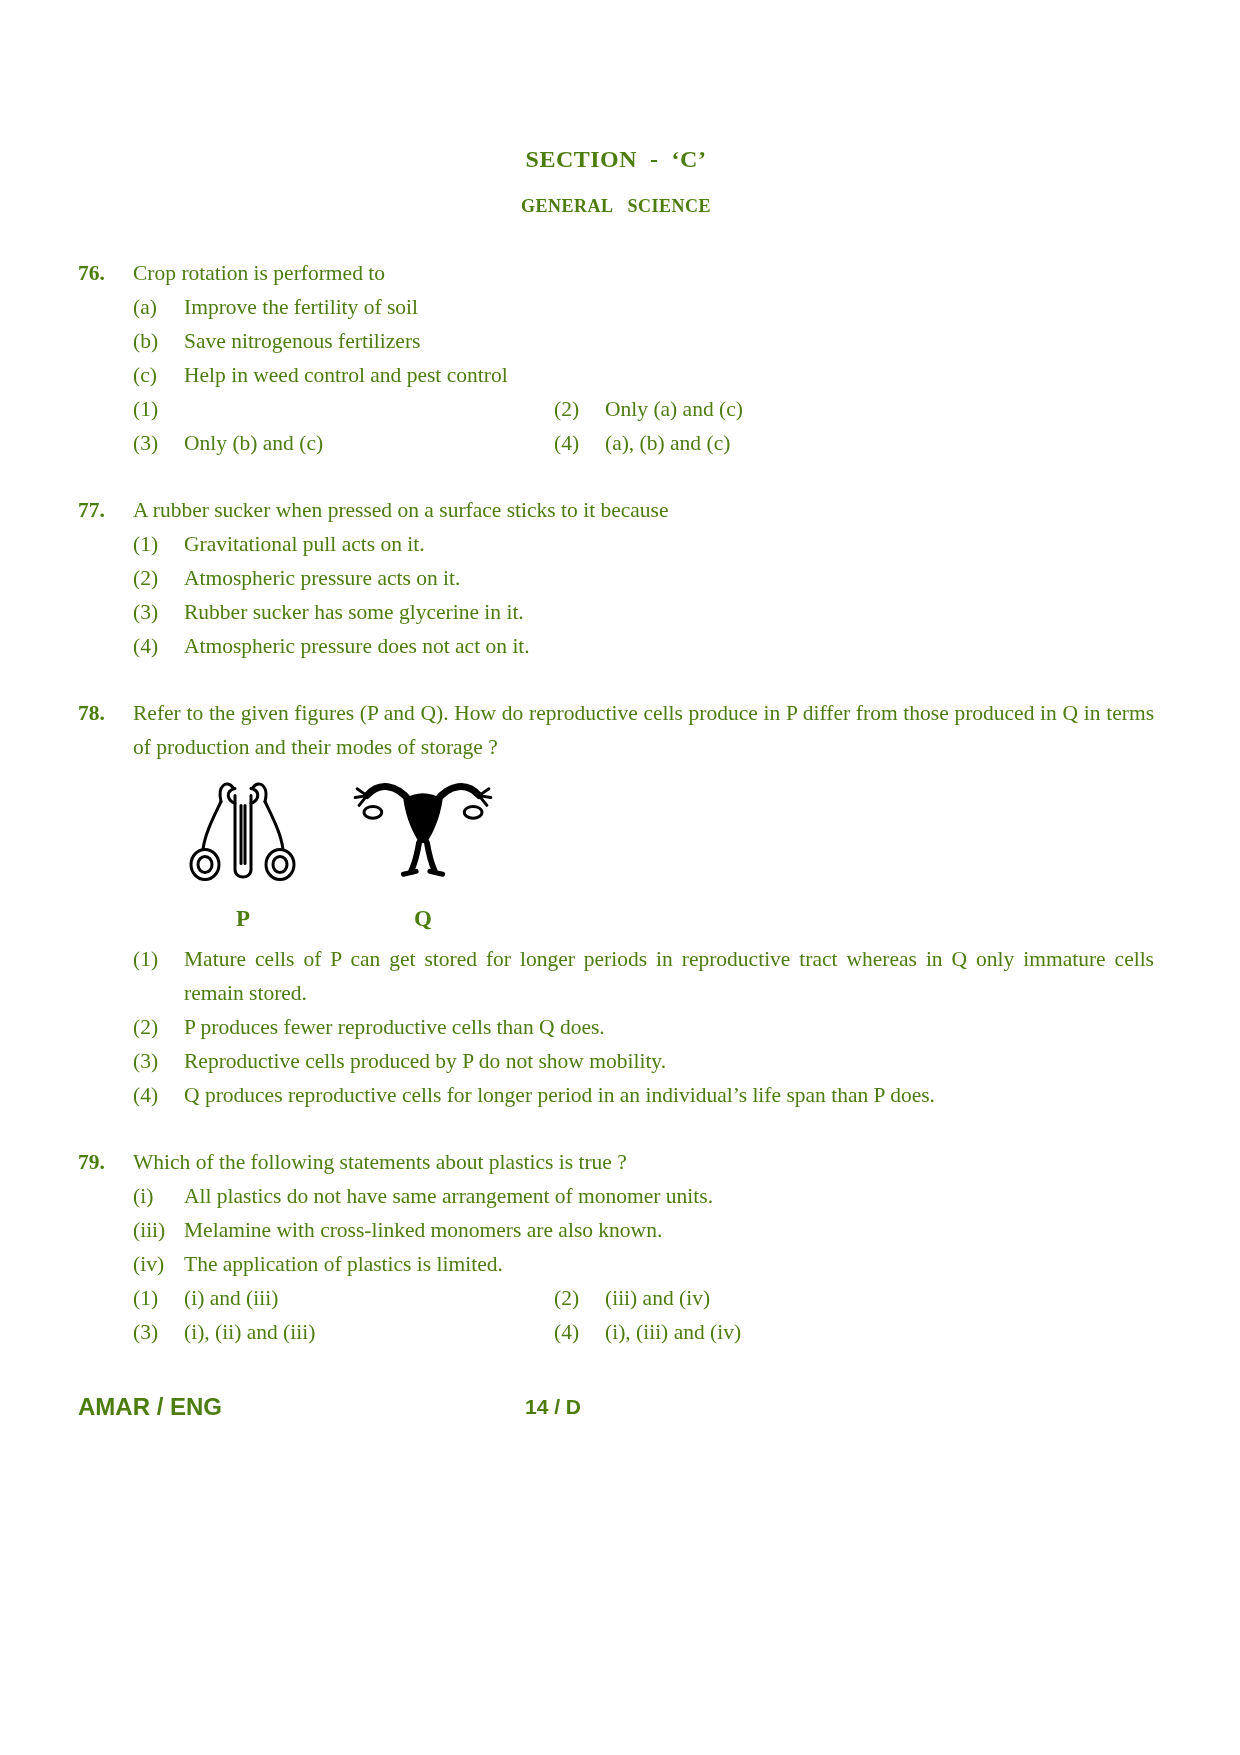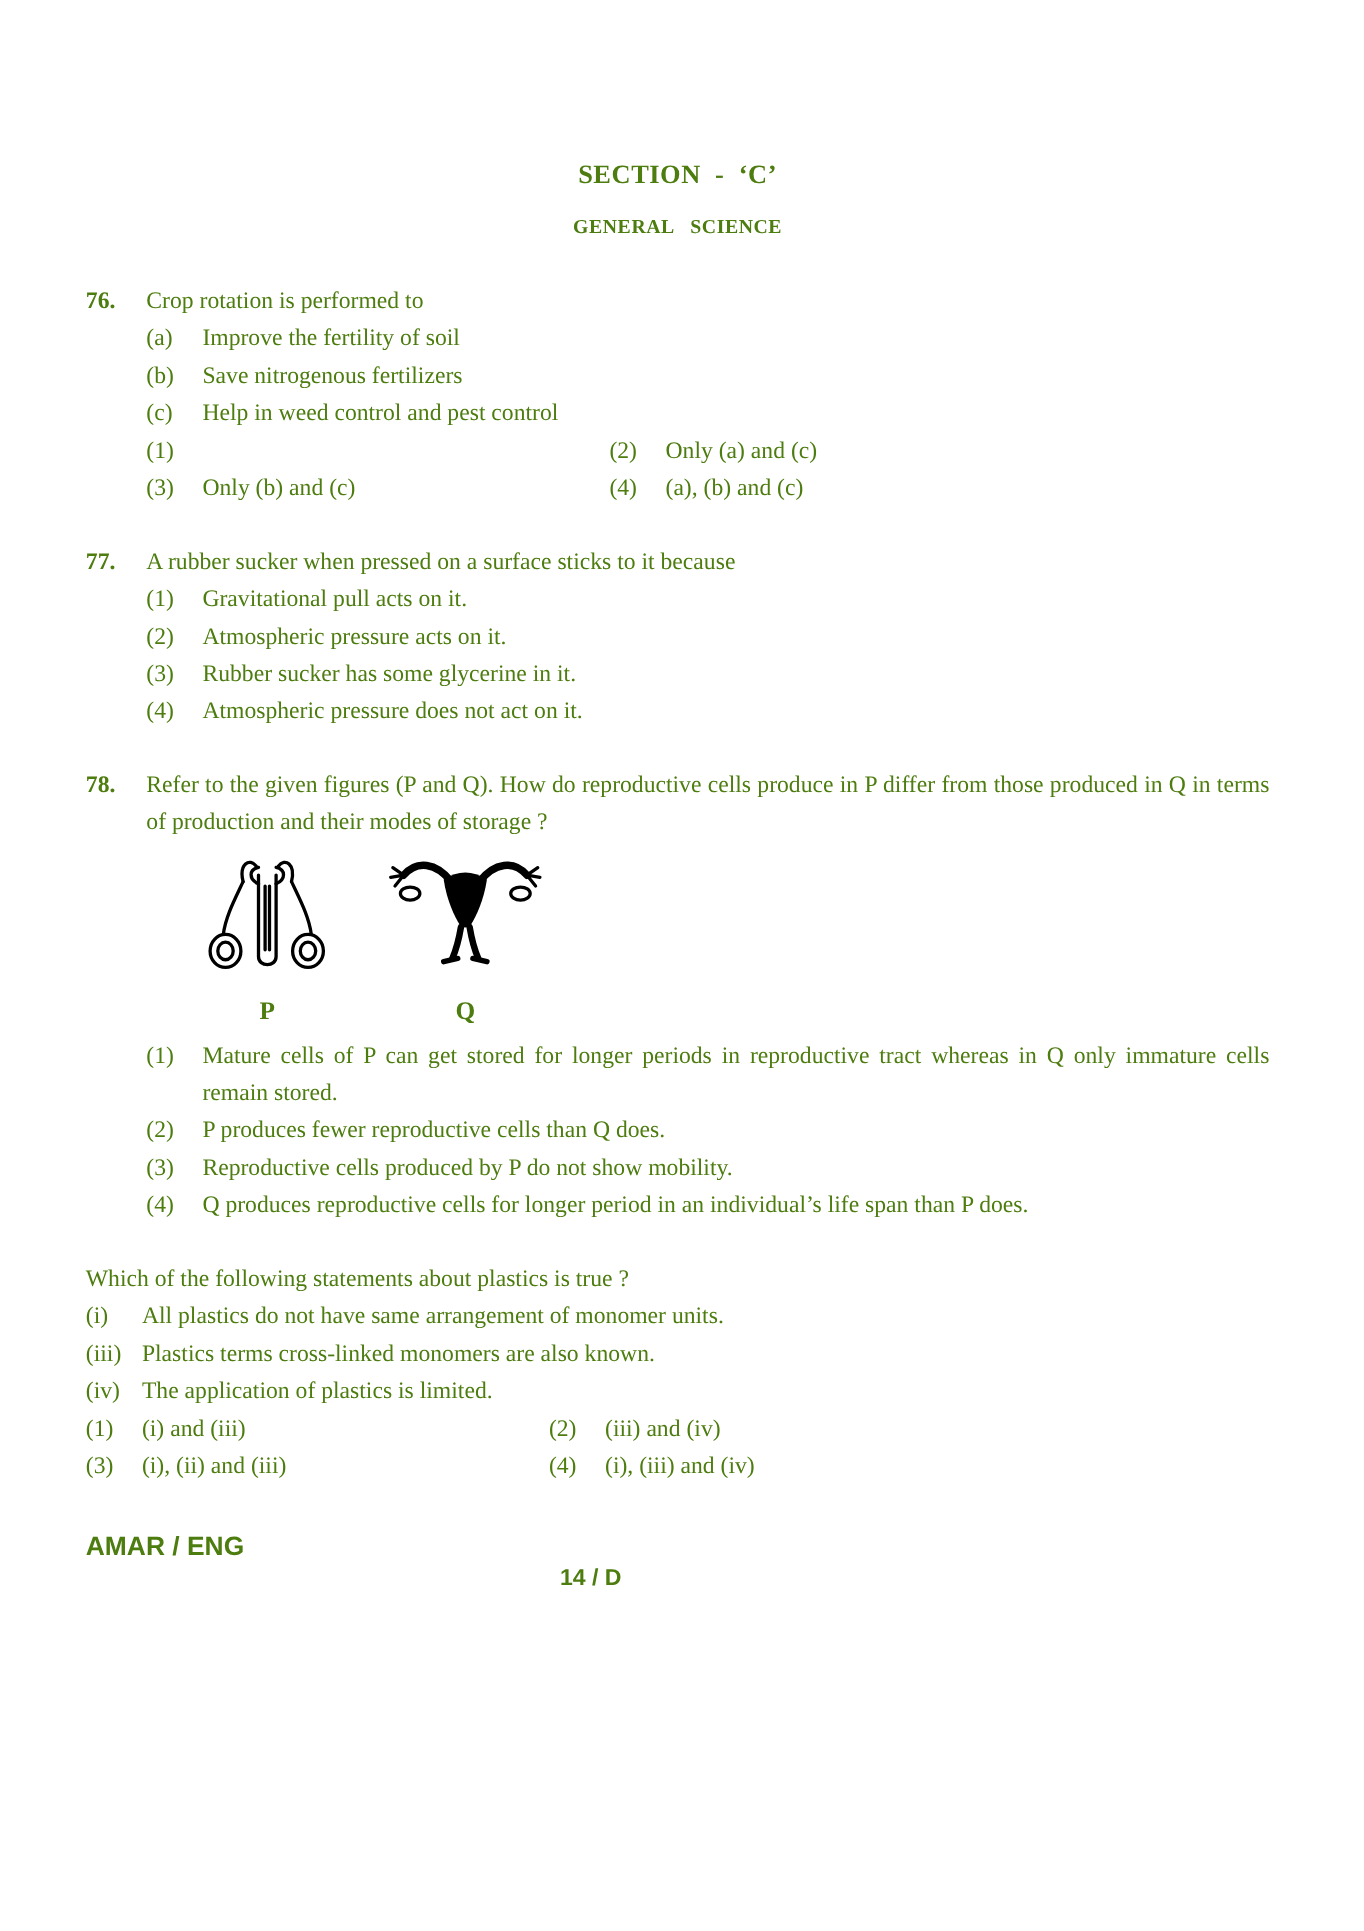--- a/index.html
+++ b/index.html
@@ -48,23 +48,23 @@
   }
   .figure-col { display:flex; flex-direction:column; align-items:center; }
   .figure-label { font-weight:bold; font-size:23px; margin-top:2px; }
 
   .footer-left {
     position:absolute; left:78px; top:1390px;
     font-family:"Liberation Sans", sans-serif;
     font-weight:bold; font-size:24px;text-align:center;
   }
   .footer-center {
-    position:absolute; left:509px; top:1390px;
+    position:absolute; left:525px; top:1390px;
     font-family:"Liberation Sans", sans-serif;
-    font-weight:bold; font-size:21px;margin-top:28px;
+    font-weight:bold; font-size:21px;
   }
 </style>
 </head>
 <body>
 
 <div class="page">
 
   <div class="title">SECTION  -  ‘C’</div>
   <div class="title subject">GENERAL   SCIENCE</div>
 
@@ -194,29 +194,30 @@
         <span class="opt-text">Reproductive cells produced by P do not show mobility.</span>
       </div>
       <div class="opt-row">
         <span class="opt-label">(4)</span>
         <span class="opt-text jtext">Q produces reproductive cells for longer period in an individual’s life span than P does.</span>
       </div>
     </div>
   </div>
 
   <div class="question">
+    <div class="qnum">79.</div>
     <div class="qbody">
       <div class="qtext">Which of the following statements about plastics is true ?</div>
       <div class="sub-row">
         <span class="sub-label">(i)</span>
         <span class="sub-text">All plastics do not have same arrangement of monomer units.</span>
       </div>
       <div class="sub-row">
         <span class="sub-label">(iii)</span>
-        <span class="sub-text">Plastics terms cross-linked monomers are also known.</span>
+        <span class="sub-text">Melamine with cross-linked monomers are also known.</span>
       </div>
       <div class="sub-row">
         <span class="sub-label">(iv)</span>
         <span class="sub-text">The application of plastics is limited.</span>
       </div>
       <div class="opt-grid">
         <div class="opt-cell">
           <span class="opt-label">(1)</span>
           <span class="opt-text">(i) and (iii)</span>
         </div>

